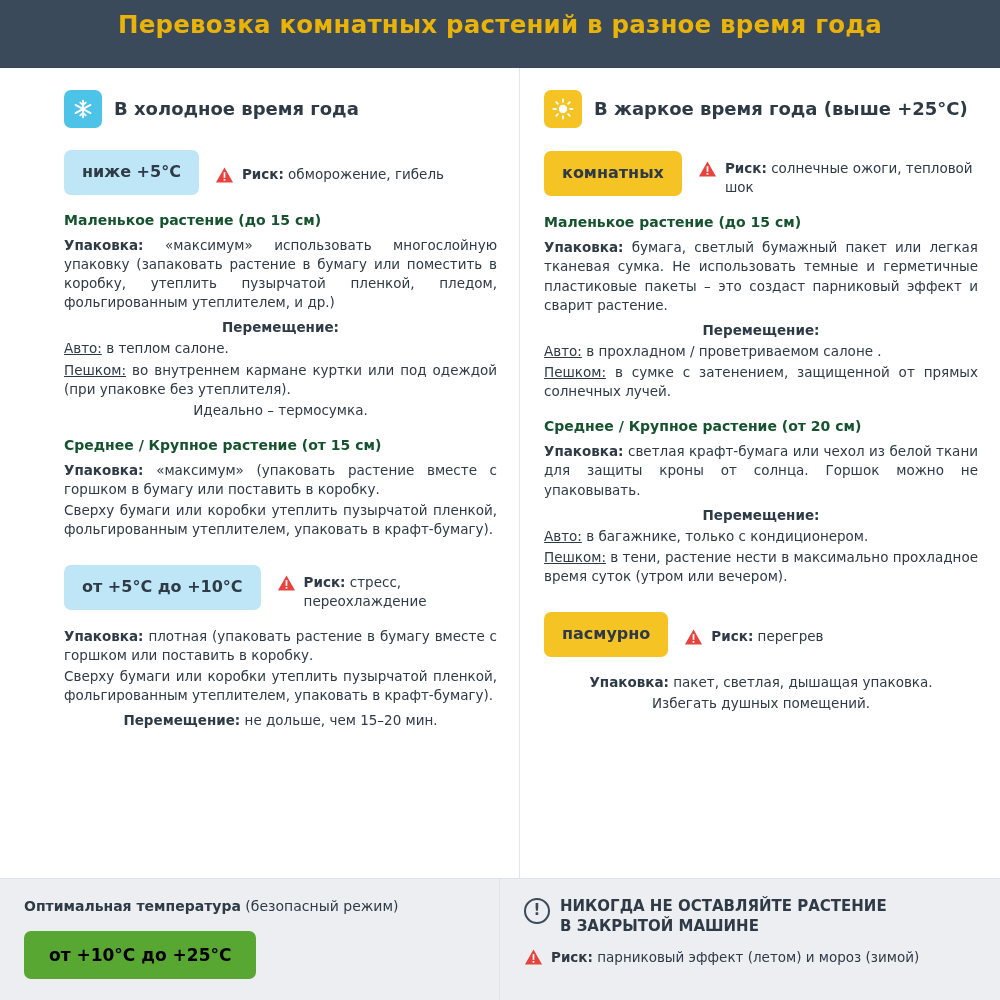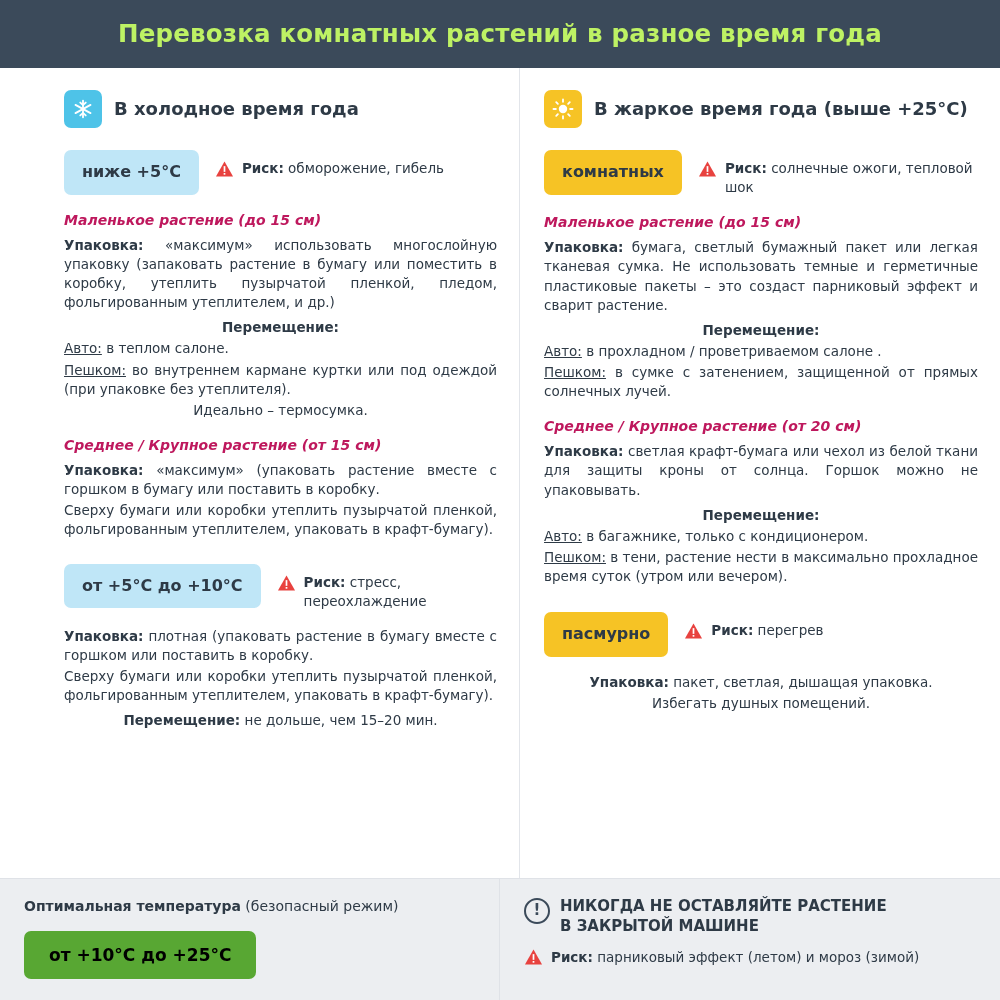--- a/index.html
+++ b/index.html
@@ -17,24 +17,24 @@
     background: #ffffff;
     position: relative;
     display: flex;
     flex-direction: column;
     overflow: hidden;
   }
 
   
   .header {
     background: #3b4a5a;
-    color: #bef264;
+    color: #eab308;
     height: 68px;
     display: flex;
-    align-items: center;
+    align-items: flex-start;
     justify-content: center;
     padding: 8px 24px;
   }
   .header h1 {
     font-size: 24.5px;
     font-weight: bold;
     letter-spacing: 0.2px;
     text-align: center;
     white-space: nowrap;
   }
@@ -69,21 +69,21 @@
   .col-head .title {
     font-size: 18px;
     font-weight: bold;
     color: #2e3a46;
     white-space: nowrap;
   }
 
   
   .chip-row {
     display: flex;
-    align-items: flex-start;
+    align-items: center;
     gap: 16px;
     margin-bottom: 16px;
   }
   .chip {
     display: inline-flex;
     align-items: center;
     border-radius: 7px;
     font-weight: bold;
     font-size: 16px;
     padding: 11px 18px;
@@ -97,25 +97,24 @@
     align-items: flex-start;
     gap: 8px;
     padding-top: 9px;
     font-size: 13.5px;
   }
   .risk .tri { flex: 0 0 auto; margin-top: 1px; }
   .risk-text b { font-weight: bold; }
 
   
   .sec-title {
-    color: #be185d;
+    color: #14532d;
     font-weight: bold;
     font-size: 14px;
     margin: 16px 0 5px 0;
-    font-style: italic;
   }
   .sec-title:first-child { margin-top: 0; }
 
   p.body { margin-bottom: 2px; text-align: justify; }
   p.body.jl { text-align: center; }
   .lbl { font-weight: bold; }
   .u { text-decoration: underline; }
   .blk { margin-top: 6px; }
 
   

